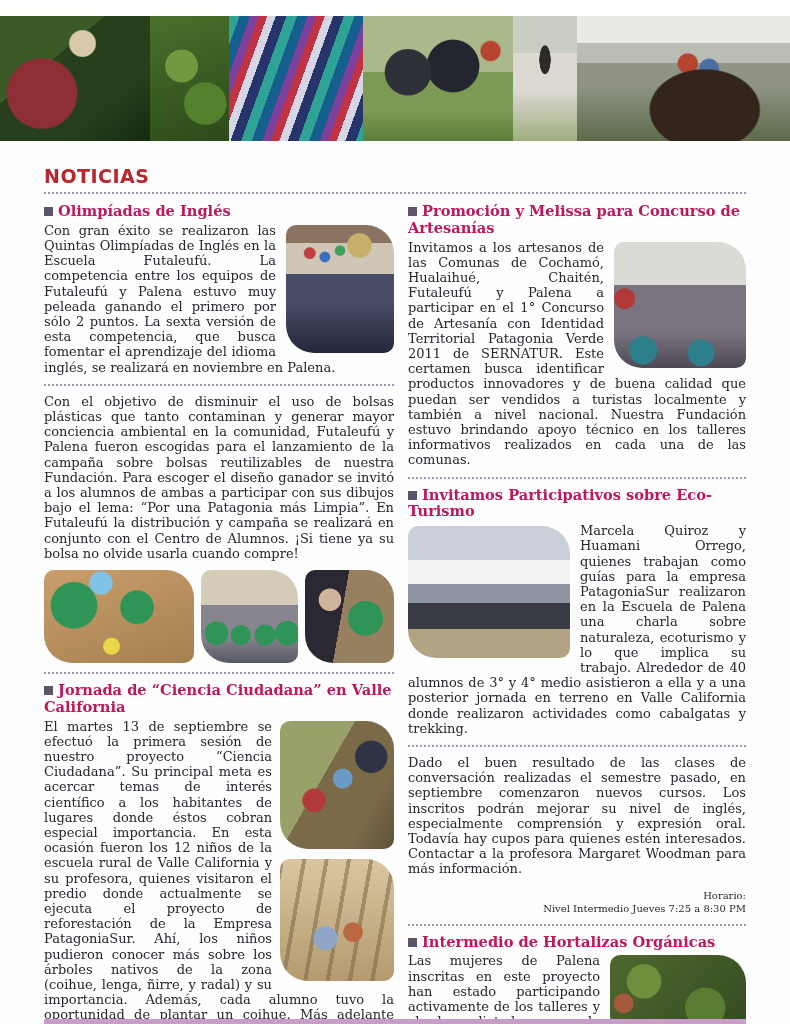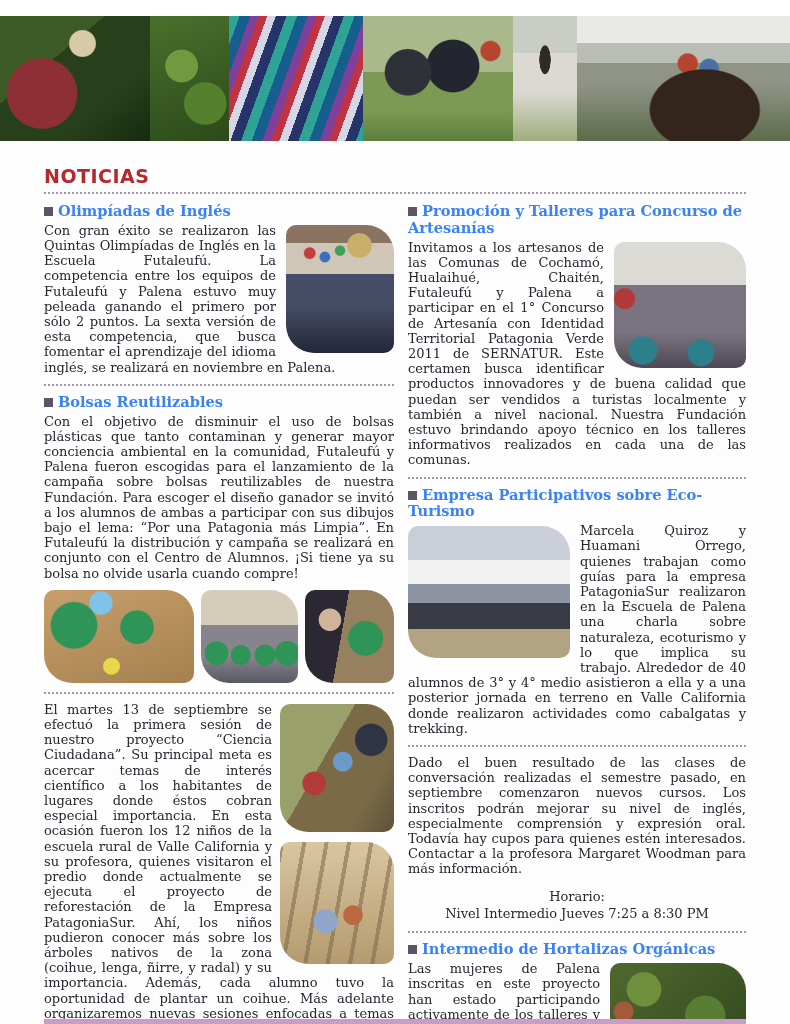--- a/index.html
+++ b/index.html
@@ -38,26 +38,26 @@
   .content{padding:24px 44px 0 44px;}
   h1.noticias{font-family:"DejaVu Sans",sans-serif;font-weight:bold;font-size:19px;
       letter-spacing:.5px;color:#b6282c;margin:0 0 5px 0;}
   .dotted{height:0;border-bottom:2px dotted #9e96ad;}
   .columns{display:flex;gap:14px;margin-top:9px;}
   .col-left{width:350px;flex:none;}
   .col-right{flex:1;min-width:0;}
 
   .sec{margin:0;}
   .sec::after{content:"";display:block;clear:both;}
-  .sec-title{margin:0 0 3px 0;font-size:14.6px;font-weight:bold;color:#3b82f6;line-height:1.15;}
+  .sec-title{margin:0 0 3px 0;font-size:14.6px;font-weight:bold;color:#be185d;line-height:1.15;}
   .bullet{display:inline-block;width:9px;height:9px;background:#5e5468;margin-right:5px;}
   .body{margin:0;font-size:13px;line-height:1.17;text-align:justify;}
   .sep{margin:9px 0 8px 0;}
 
-  .schedule{margin-top:12px;text-align:center;font-size:13px;line-height:1.3;}
+  .schedule{margin-top:12px;text-align:right;font-size:10px;line-height:1.3;}
 
   
   .photo{border-radius:10px 28px 10px 28px;background:#999;}
   .fr{float:right;margin:2px 0 6px 10px;}
   .p-olimpiadas{width:108px;height:128px;background:
       radial-gradient(circle at 68% 16%, #c8b06a 0 9%, transparent 10%),
       radial-gradient(circle at 22% 22%, #c04040 0 4%, transparent 5%),
       radial-gradient(circle at 36% 25%, #3a6fc0 0 4%, transparent 5%),
       radial-gradient(circle at 50% 20%, #3fa05a 0 4%, transparent 5%),
       linear-gradient(180deg,#8a7361 0 14%, #cfc6b8 14% 38%, #474d66 38% 62%, #23273a 100%);}
@@ -130,53 +130,53 @@
 
         <section class="sec">
           <h2 class="sec-title"><span class="bullet"></span><span>Olimpíadas de Inglés</span></h2>
           <div class="photo p-olimpiadas fr"></div>
           <p class="body">Con gran éxito se realizaron las Quintas Olimpíadas de Inglés en la Escuela Futaleufú. La competencia entre los equipos de Futaleufú y Palena estuvo muy peleada ganando el primero por sólo 2 puntos. La sexta versión de esta competencia, que busca fomentar el aprendizaje del idioma inglés, se realizará en noviembre en Palena.</p>
         </section>
 
         <div class="dotted sep"></div>
 
         <section class="sec">
-          <h2 class="sec-title"><span class="bullet"></span><span>Bolsas Reutilizables</span></h2>
           <p class="body">Con el objetivo de disminuir el uso de bolsas plásticas que tanto contaminan y generar mayor conciencia ambiental en la comunidad, Futaleufú y Palena fueron escogidas para el lanzamiento de la campaña sobre bolsas reutilizables de nuestra Fundación. Para escoger el diseño ganador se invitó a los alumnos de ambas a participar con sus dibujos bajo el lema: “Por una Patagonia más Limpia”. En Futaleufú la distribución y campaña se realizará en conjunto con el Centro de Alumnos. ¡Si tiene ya su bolsa no olvide usarla cuando compre!</p>
           <div class="bags-row">
             <div class="photo p-bags1"></div>
             <div class="photo p-bags2"></div>
             <div class="photo p-bags3"></div>
           </div>
         </section>
 
         <div class="dotted sep"></div>
 
         <section class="sec">
+          <h2 class="sec-title"><span class="bullet"></span><span>Jornada de “Ciencia Ciudadana” en Valle California</span></h2>
           <div class="ciencia-stack">
             <div class="photo p-ciencia1"></div>
             <div class="photo p-ciencia2"></div>
           </div>
           <p class="body">El martes 13 de septiembre se efectuó la primera sesión de nuestro proyecto “Ciencia Ciudadana”. Su principal meta es acercar temas de interés científico a los habitantes de lugares donde éstos cobran especial importancia. En esta ocasión fueron los 12 niños de la escuela rural de Valle California y su profesora, quienes visitaron el predio donde actualmente se ejecuta el proyecto de reforestación de la Empresa PatagoniaSur. Ahí, los niños pudieron conocer más sobre los árboles nativos de la zona (coihue, lenga, ñirre, y radal) y su importancia. Además, cada alumno tuvo la oportunidad de plantar un coihue. Más adelante organizaremos nuevas sesiones enfocadas a temas como simbiosis, fauna nativa, tasas de crecimiento de árboles y otros.</p>
         </section>
 
       </div>
 
       <div class="col-right">
 
         <section class="sec">
-          <h2 class="sec-title"><span class="bullet"></span><span>Promoción y Talleres para Concurso de Artesanías</span></h2>
+          <h2 class="sec-title"><span class="bullet"></span><span>Promoción y Melissa para Concurso de Artesanías</span></h2>
           <div class="photo p-artesanias fr"></div>
           <p class="body">Invitamos a los artesanos de las Comunas de Cochamó, Hualaihué, Chaitén, Futaleufú y Palena a participar en el 1° Concurso de Artesanía con Identidad Territorial Patagonia Verde 2011 de SERNATUR. Este certamen busca identificar productos innovadores y de buena calidad que puedan ser vendidos a turistas localmente y también a nivel nacional. Nuestra Fundación estuvo brindando apoyo técnico en los talleres informativos realizados en cada una de las comunas.</p>
         </section>
 
         <div class="dotted sep"></div>
 
         <section class="sec">
-          <h2 class="sec-title"><span class="bullet"></span><span>Empresa Participativos sobre Eco-Turismo</span></h2>
+          <h2 class="sec-title"><span class="bullet"></span><span>Invitamos Participativos sobre Eco-Turismo</span></h2>
           <div class="photo p-ecoturismo"></div>
           <p class="body">Marcela Quiroz y Huamani Orrego, quienes trabajan como guías para la empresa PatagoniaSur realizaron en la Escuela de Palena una charla sobre naturaleza, ecoturismo y lo que implica su trabajo. Alrededor de 40 alumnos de 3° y 4° medio asistieron a ella y a una posterior jornada en terreno en Valle California donde realizaron actividades como cabalgatas y trekking.</p>
         </section>
 
         <div class="dotted sep"></div>
 
         <section class="sec">
           <p class="body">Dado el buen resultado de las clases de conversación realizadas el semestre pasado, en septiembre comenzaron nuevos cursos.  Los inscritos podrán mejorar su nivel de inglés, especialmente comprensión y expresión oral. Todavía hay cupos para quienes estén interesados. Contactar a la profesora Margaret Woodman para más información.</p>
           <div class="schedule">
             <div>Horario:</div>

